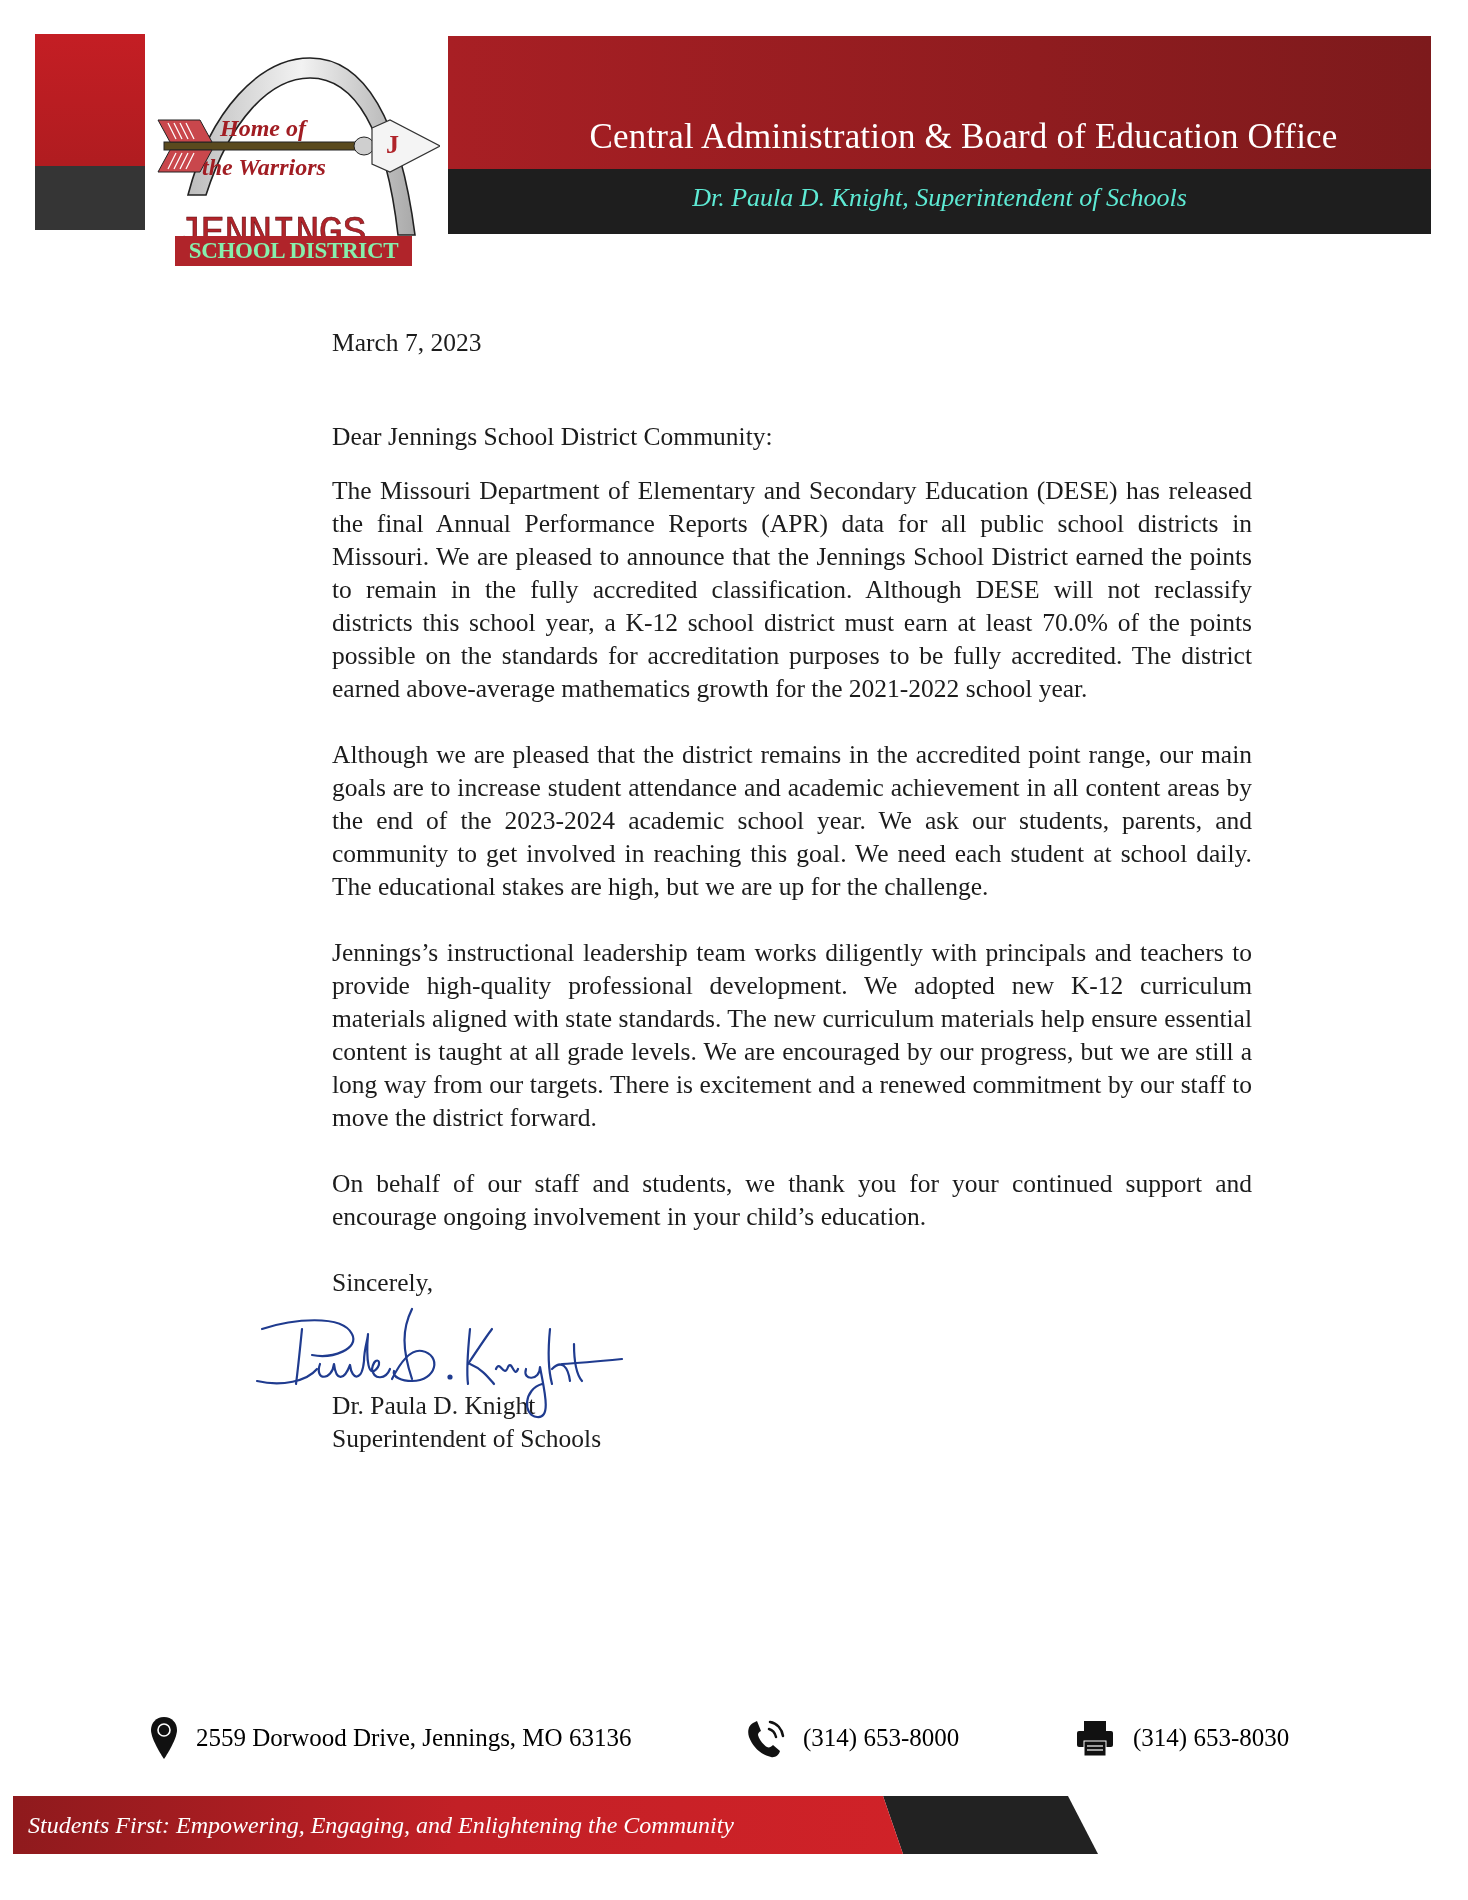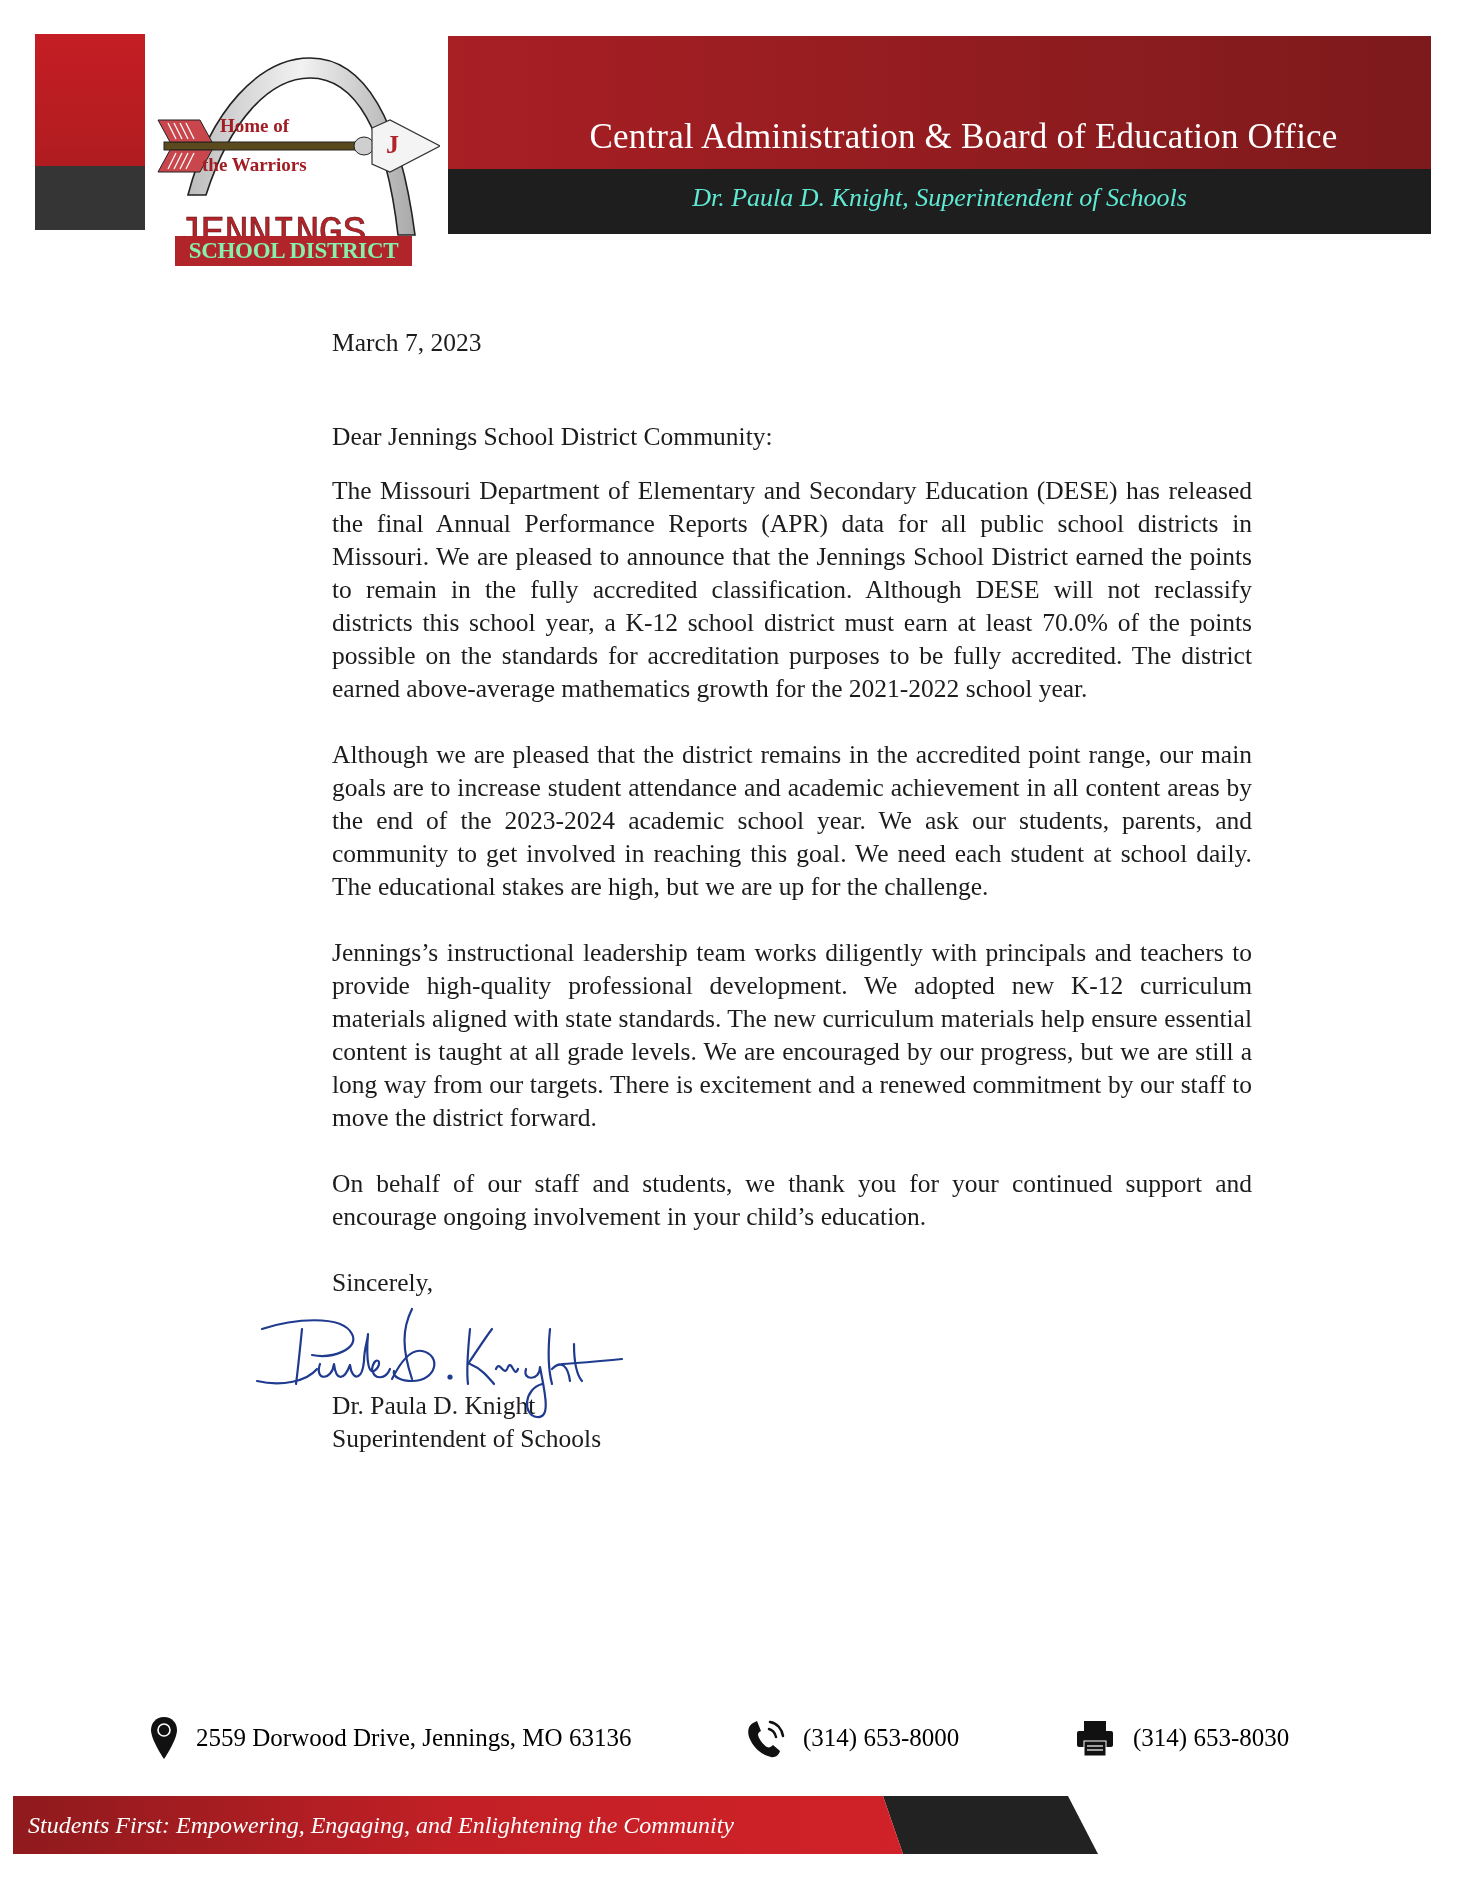--- a/index.html
+++ b/index.html
@@ -35,23 +35,24 @@
       position: absolute;
       left: 150px;
       top: 50px;
       width: 290px;
       height: 220px;
     }
     .logo svg { position: absolute; left: 0; top: 0; }
     .logo .home-text {
       position: absolute;
       font-family: "Liberation Serif", serif;
+      font-style: italic;
       font-weight: bold;
       color: #a11d23;
-      font-size: 19px;
+      font-size: 24px;
       white-space: nowrap;
     }
     .logo .jennings {
       position: absolute;
       left: 27px;
       top: 147px;
       font-family: Liberation Mono, monospace;
       font-size: 41px;
       letter-spacing: -1px;
       color: #b0242a;

